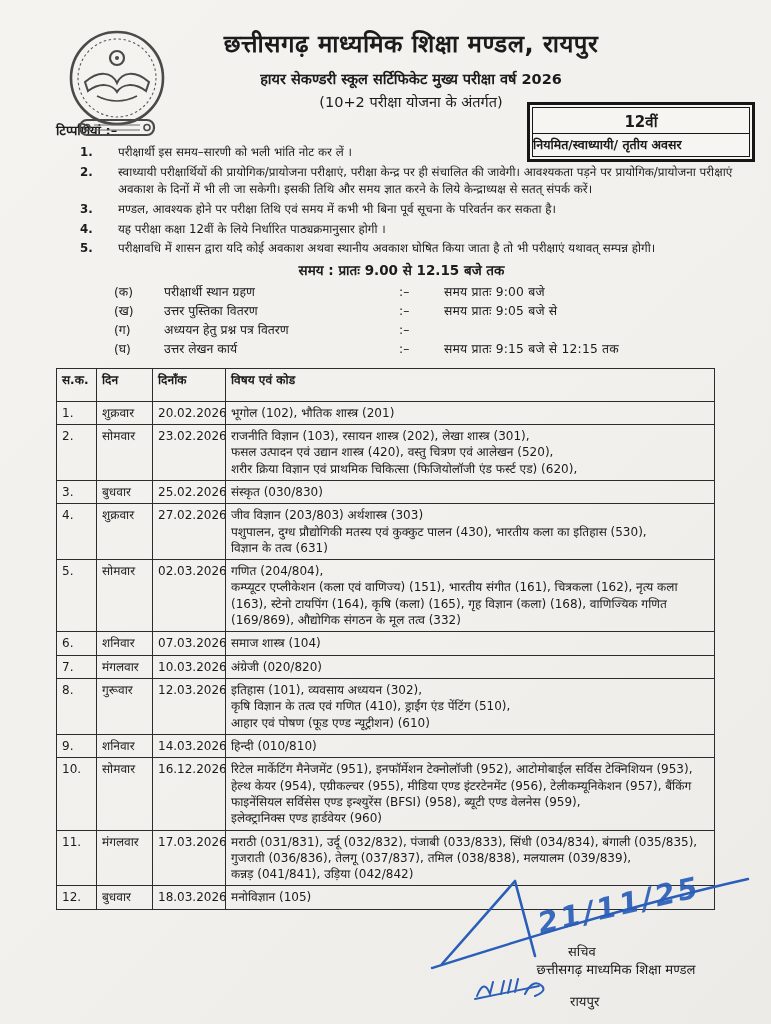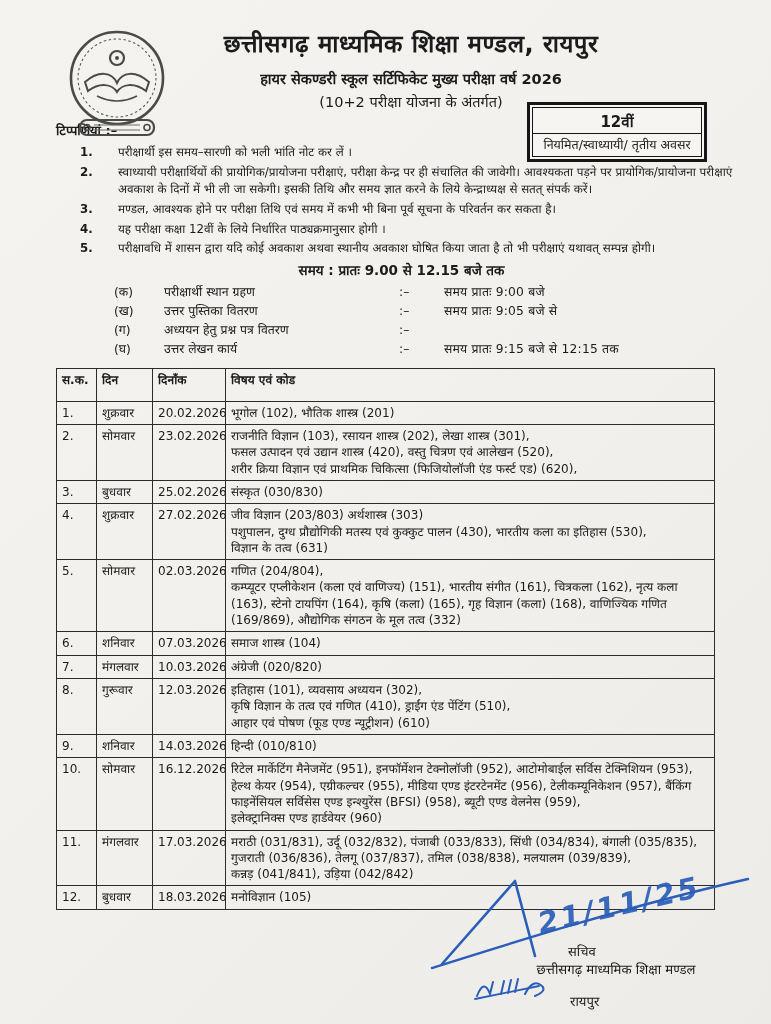--- a/index.html
+++ b/index.html
@@ -18,26 +18,26 @@
   
   .header { position:relative; }
   .seal { position:absolute; left:8px; top:2px; }
   .title-block { margin-left:110px; width:490px; text-align:center; }
   .org-title { font-size:24px; font-weight:bold; letter-spacing:0.5px; }
   .exam-title { font-size:14.5px; font-weight:bold; margin-top:9px; }
   .tt-title { font-size:16px; font-weight:bold; margin-top:6px; }
   .scheme { font-size:14.5px; margin-top:3px; }
 
   .class-box {
-    position:absolute; left:471px; top:76px; width:180px;
+    position:absolute; left:471px; top:76px; width:228px;
     border:3px solid #161616; padding:2px; background:#f6f5f2;
   }
   .class-box-inner { border:1px solid #161616; }
   .class-label { font-size:15px; font-weight:bold; text-align:center; padding:3px 0 2px; }
-  .class-cat { font-size:12.5px; font-weight:normal; text-align:center; padding:2px 0 3px; border-top:1.5px solid #161616; }
+  .class-cat { font-size:12.5px; font-weight:bold; text-align:left; padding:2px 0 3px; border-top:1.5px solid #161616; }
 
   
   .notes-label { margin-top:10px; font-size:13px; font-weight:bold; }
   .notes { list-style:none; margin-top:5px; }
   .note-item { display:grid; grid-template-columns:24px 38px 1fr; font-size:11.8px; line-height:1.5; margin-bottom:2px; }
   .note-num { grid-column:2; font-weight:bold; }
   .note-text { grid-column:3; }
 
   
   .time-heading { text-align:center; font-size:13.5px; font-weight:bold; margin-top:3px; }

